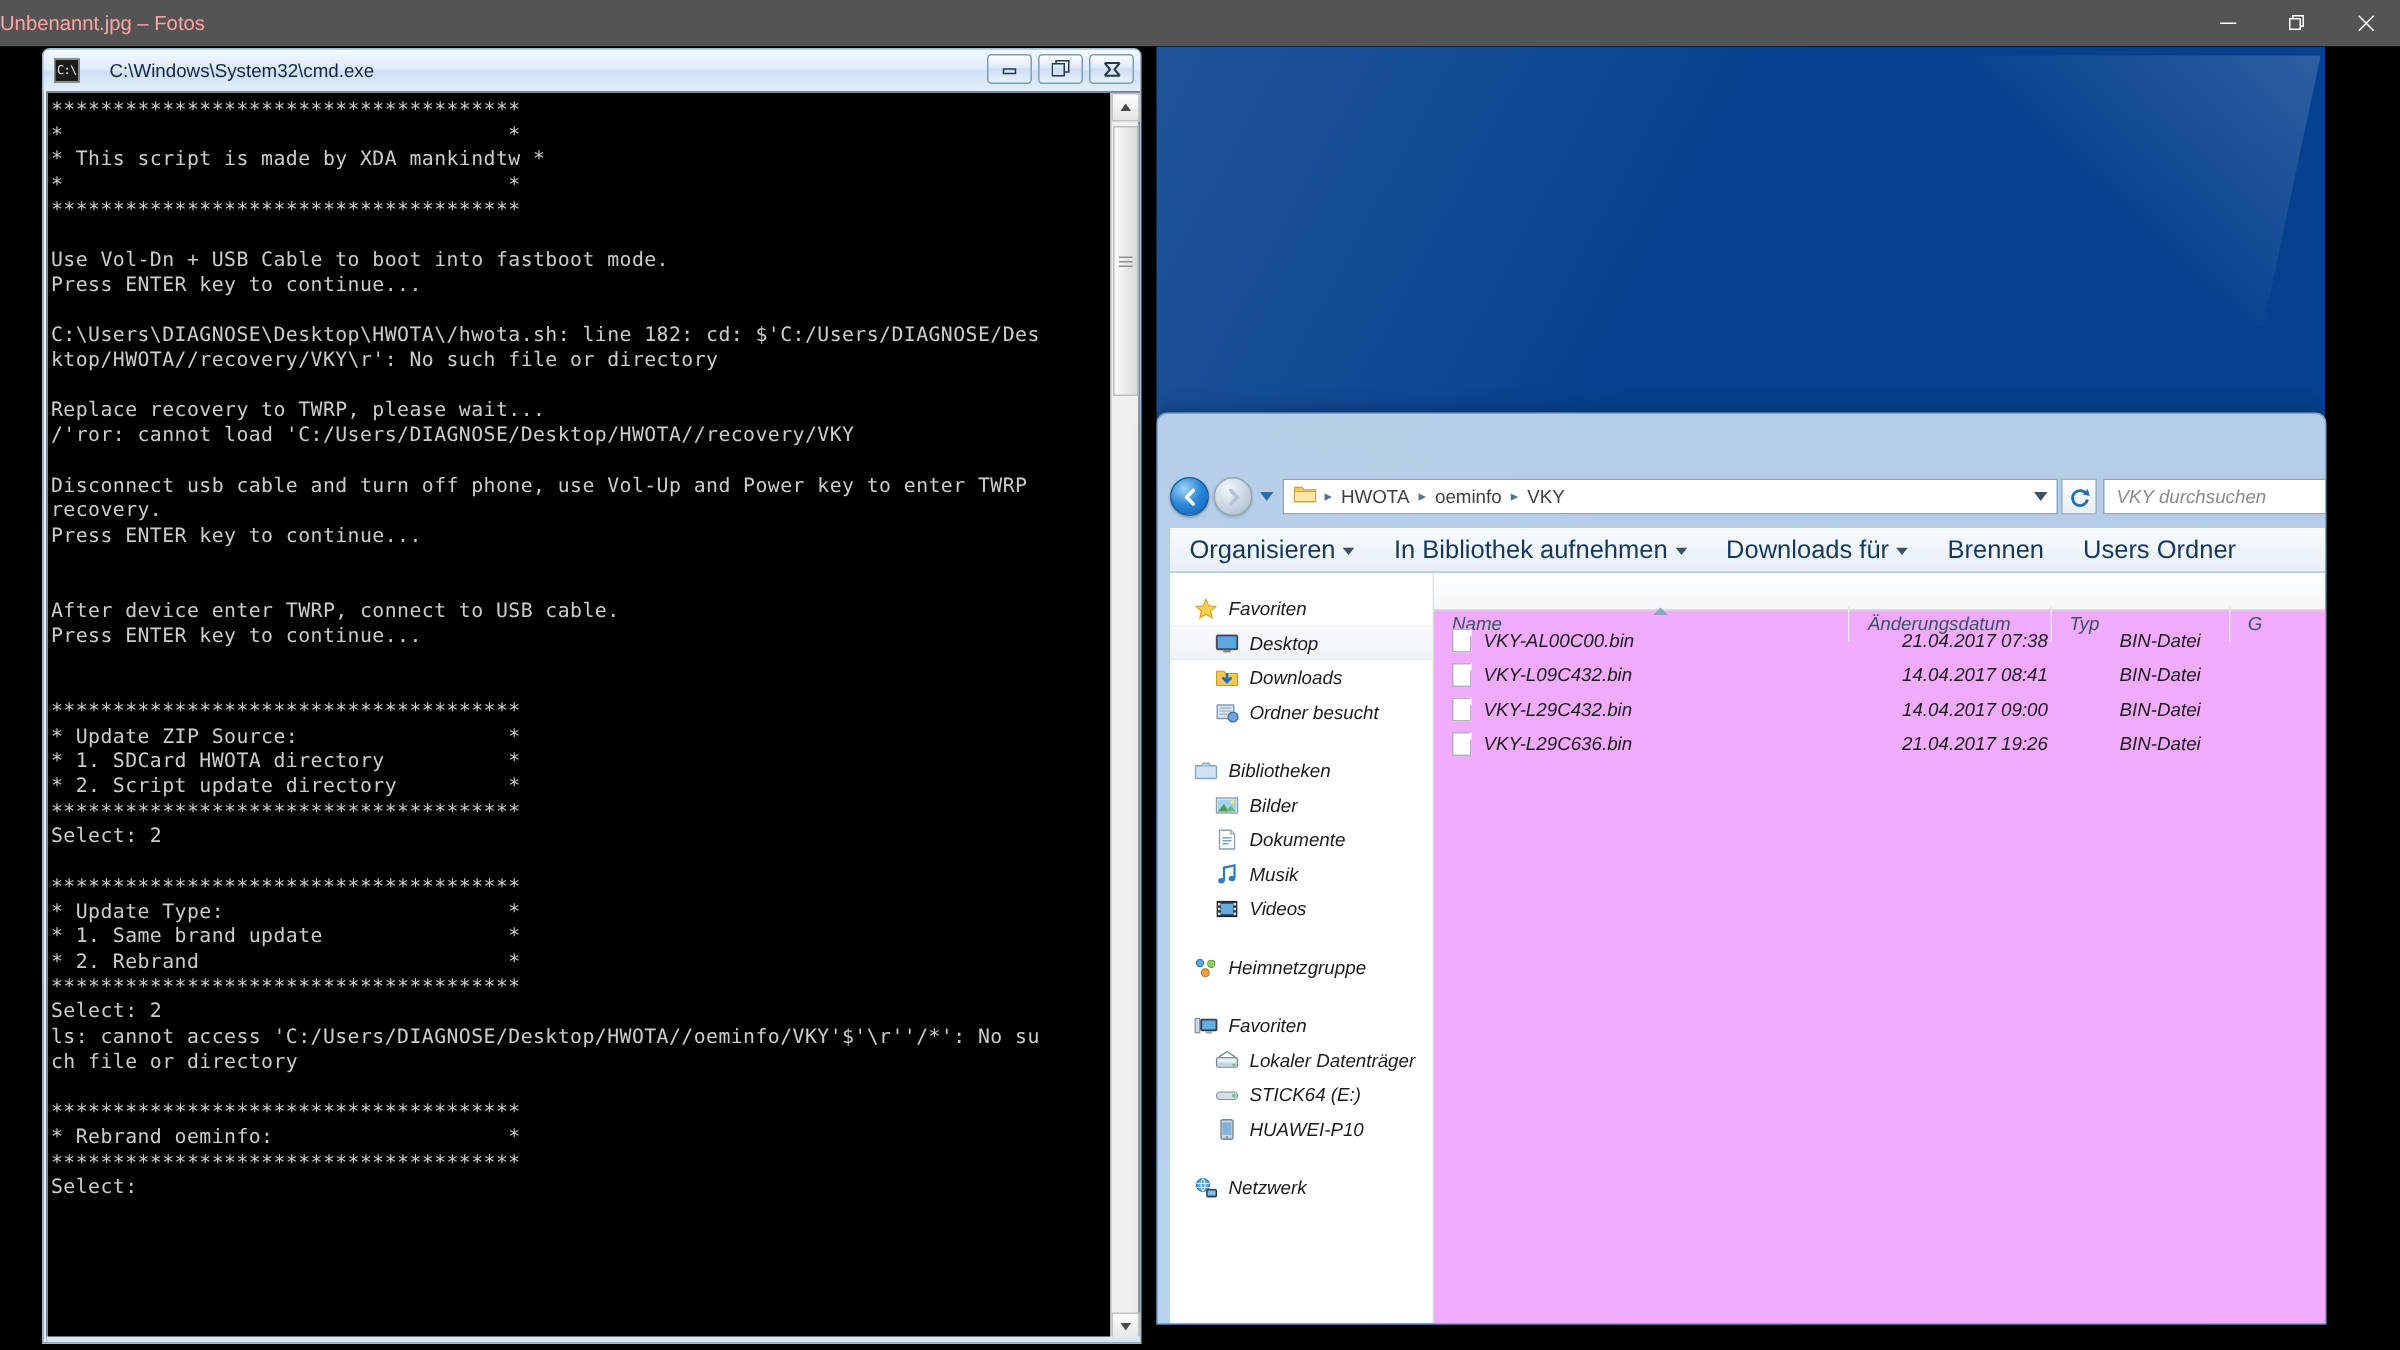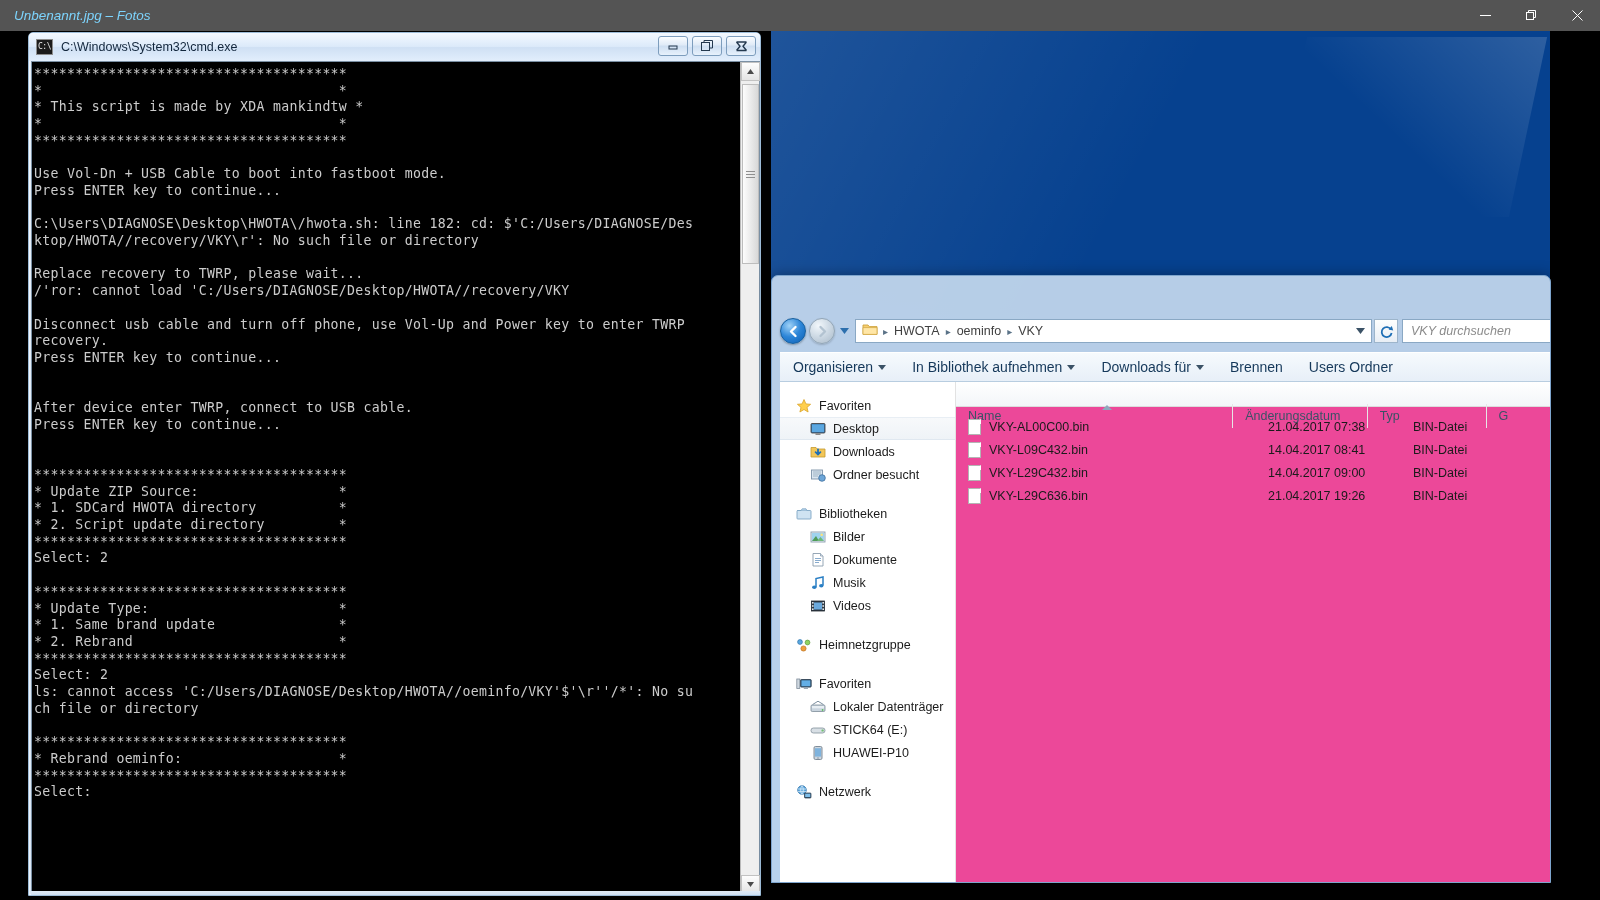--- a/index.html
+++ b/index.html
@@ -14,23 +14,22 @@
   #photos-app {
     position: absolute; left: 0; top: 0; width: 1600px; height: 900px;
     background: #000;
   }
   #photos-titlebar {
     position: absolute; left: 0; top: 0; width: 1600px; height: 31px;
     background: #545454;
     display: flex; align-items: center;
   }
   #photos-title {
-    color: #7dd3fc; font-size: 13.5px; margin-left: 14px;
+    color: #fca5a5; font-size: 13.5px; 
     white-space: nowrap;
-    font-style: italic;
   }
   .win10-btns { position: absolute; right: 0; top: 0; height: 31px; display: flex; }
   .win10-btn {
     width: 46px; height: 31px; display: flex; align-items: center; justify-content: center;
     color: #ffffff;
   }
   .win10-btn svg { display: block; }
 
   
   #photo-canvas {
@@ -66,21 +65,21 @@
     background: linear-gradient(180deg,#f4f9ff 0%, #dceafa 48%, #cfe0f4 52%, #e2eefc 100%);
     border-radius: 4px 4px 0 0;
   }
   #cmd-icon {
     width: 17px; height: 16px; margin-left: 7px;
     background: #1b1b1b; border: 1px solid #8d8d8d;
     color: #e6e6e6; font-family: "DejaVu Sans Mono", monospace; font-size: 8px;
     line-height: 14px; text-align: center; letter-spacing: -0.5px;
   }
   #cmd-title {
-    margin-left: 8px; font-size: 12.5px; color: #12263c;
+    margin-left: 20px; font-size: 12.5px; color: #12263c;
   }
   .aero-btns { position: absolute; right: 4px; top: 3px; display: flex; gap: 4px; }
   .aero-btn {
     width: 30px; height: 20px;
     background: linear-gradient(180deg,#fbfdff 0%,#dfeaf7 45%,#cddef1 50%,#e7f1fc 100%);
     border: 1px solid #7d9dbd; border-radius: 3px;
     display: flex; align-items: center; justify-content: center;
     color: #24394f;
   }
   .aero-btn svg { display: block; }
@@ -190,28 +189,29 @@
   #explorer-toolbar {
     position: absolute; left: 8px; top: 76px; width: 772px; height: 30px;
     background: linear-gradient(180deg,#f6fafd 0%, #e7eff8 100%);
     border-top: 1px solid #ffffff;
     border-bottom: 1px solid #b8cde0;
     display: flex; align-items: center;
   }
   .tb-item {
     display: flex; align-items: center; gap: 5px;
     padding: 0 13px; height: 100%;
-    font-size: 14px; color: #15385a;
+    font-size: 17px; color: #15385a;
     white-space: nowrap;
   }
 
   #explorer-body {
     position: absolute; left: 8px; top: 106px; width: 772px; height: 502px;
-    background: #ec4899;
+    background: #f0abfc;
     display: flex;
+    font-style: italic;
   }
   #nav-pane {
     width: 176px; height: 100%;
     background: #ffffff;
     border-right: 1px solid #e2e2e2;
     padding-top: 12px;
     overflow: hidden;
   }
   .nav-row {
     height: 23px; display: flex; align-items: center;

